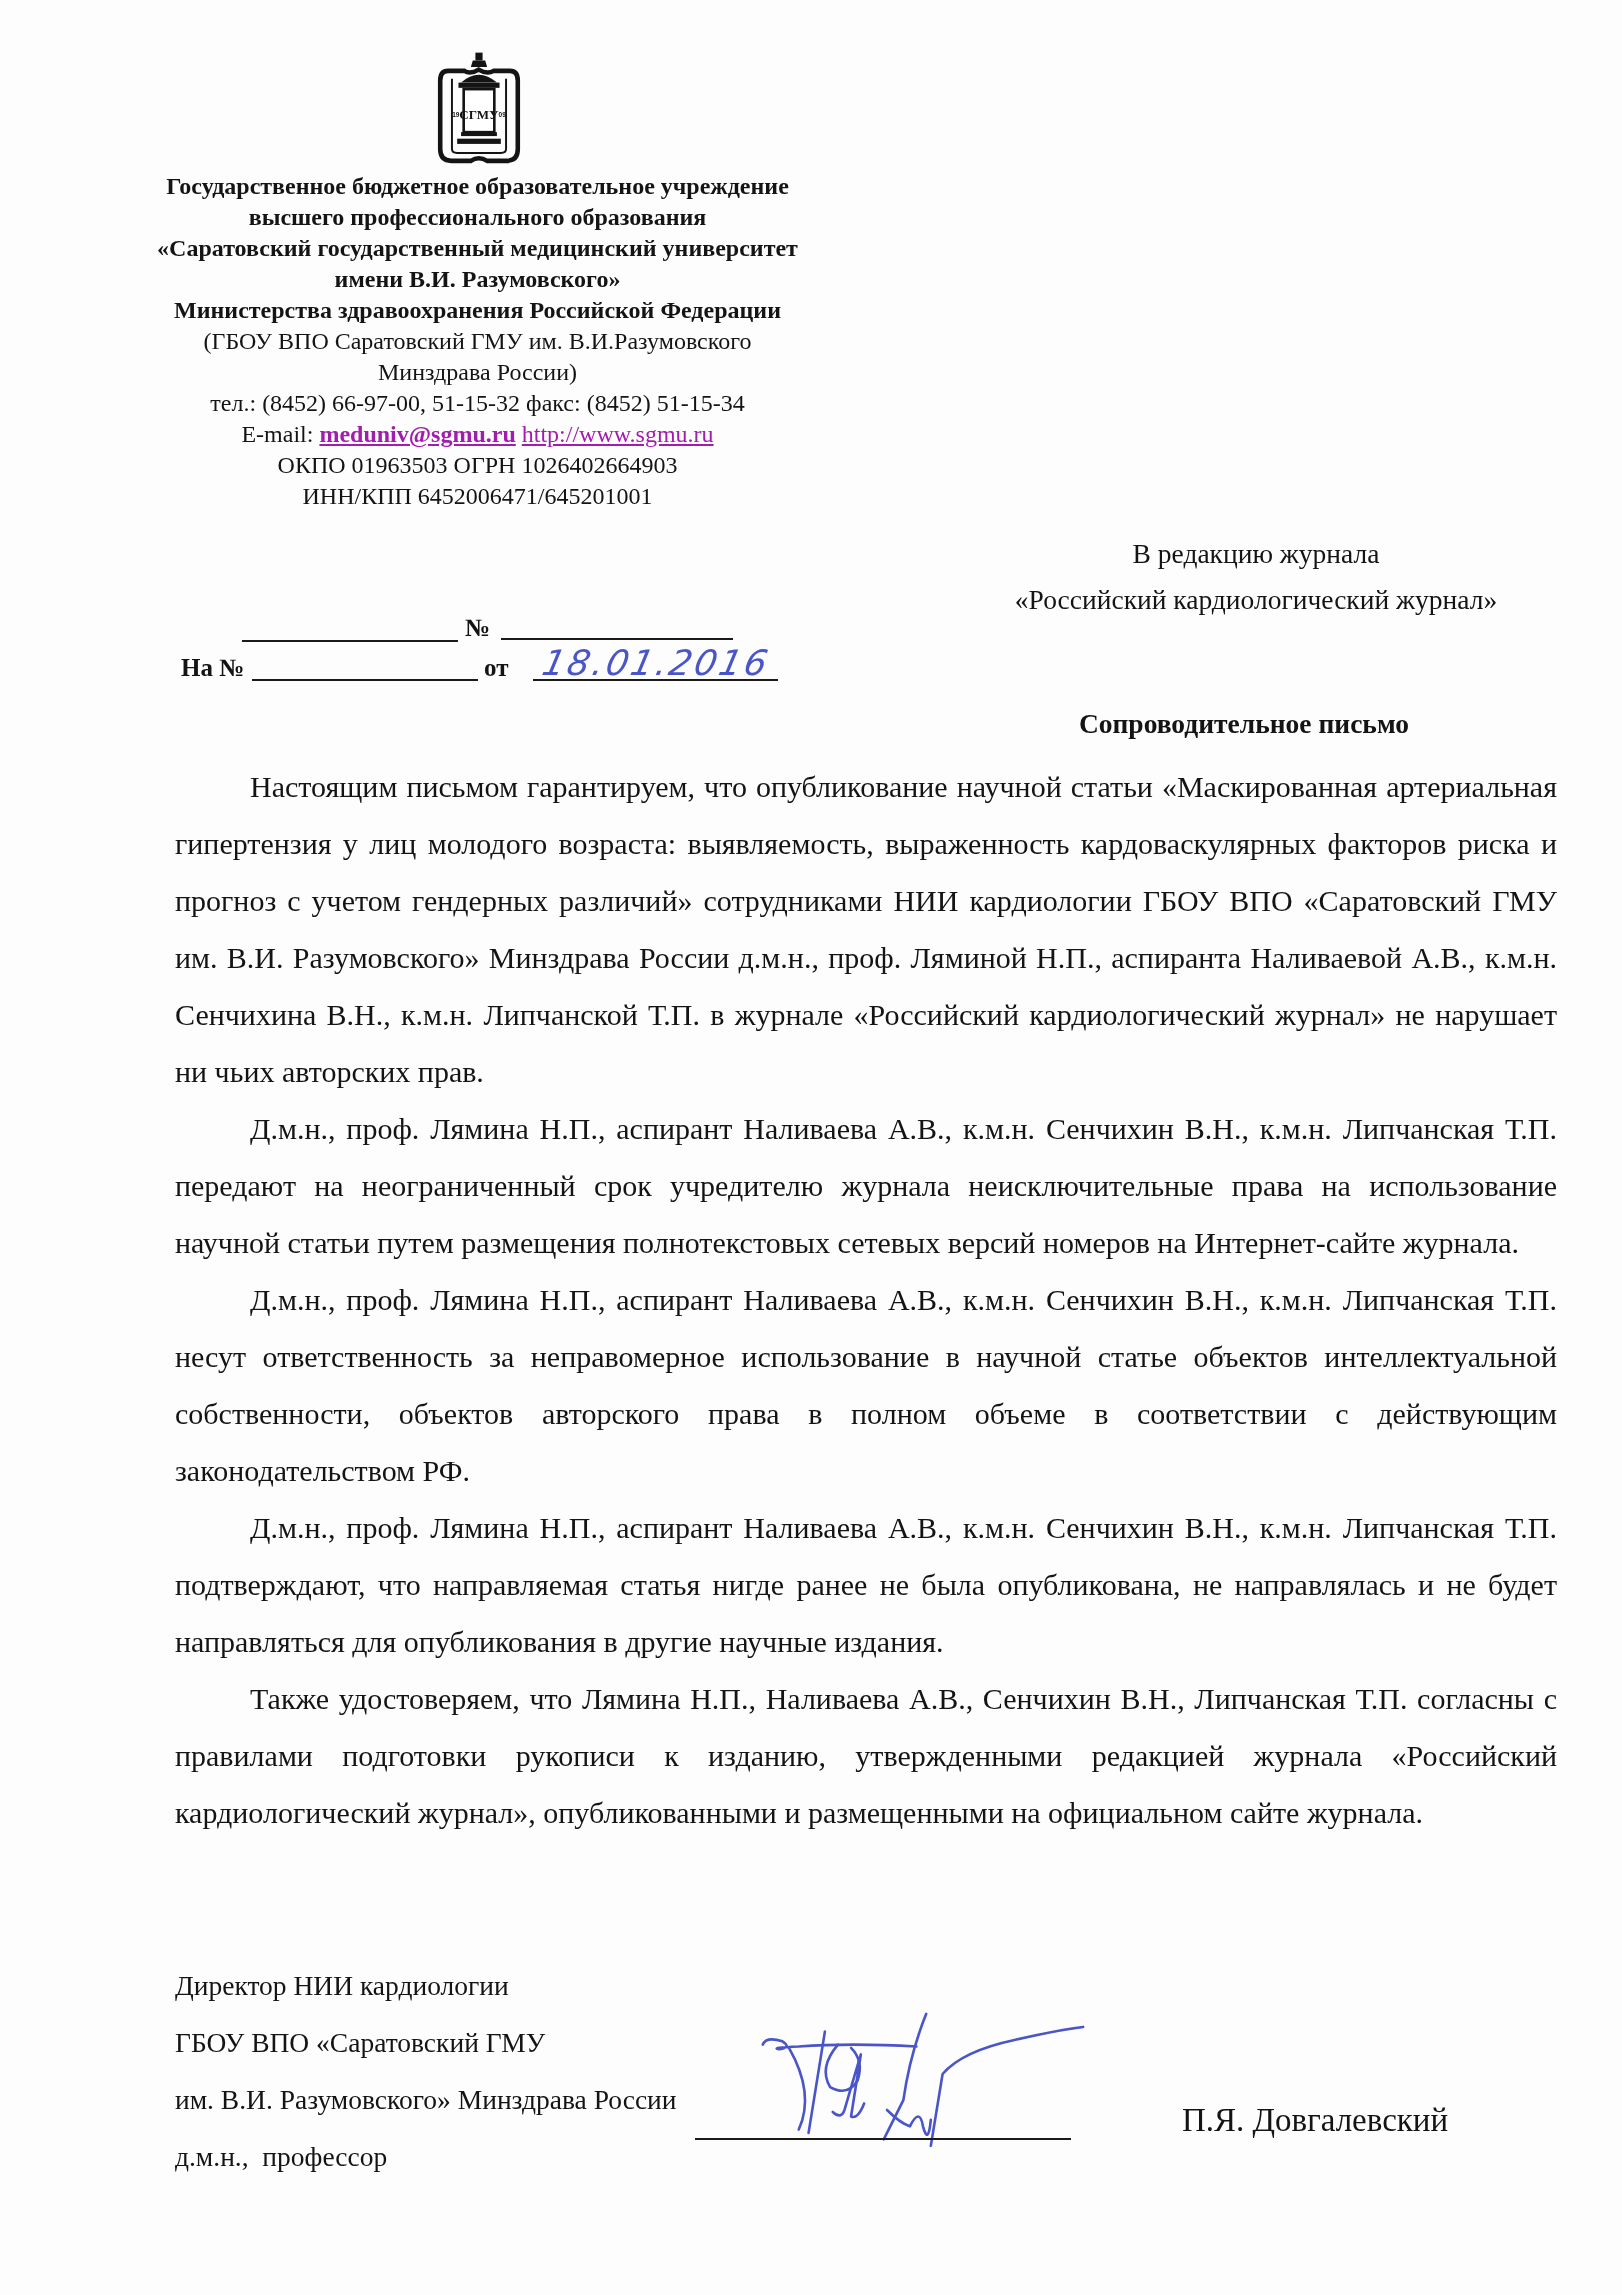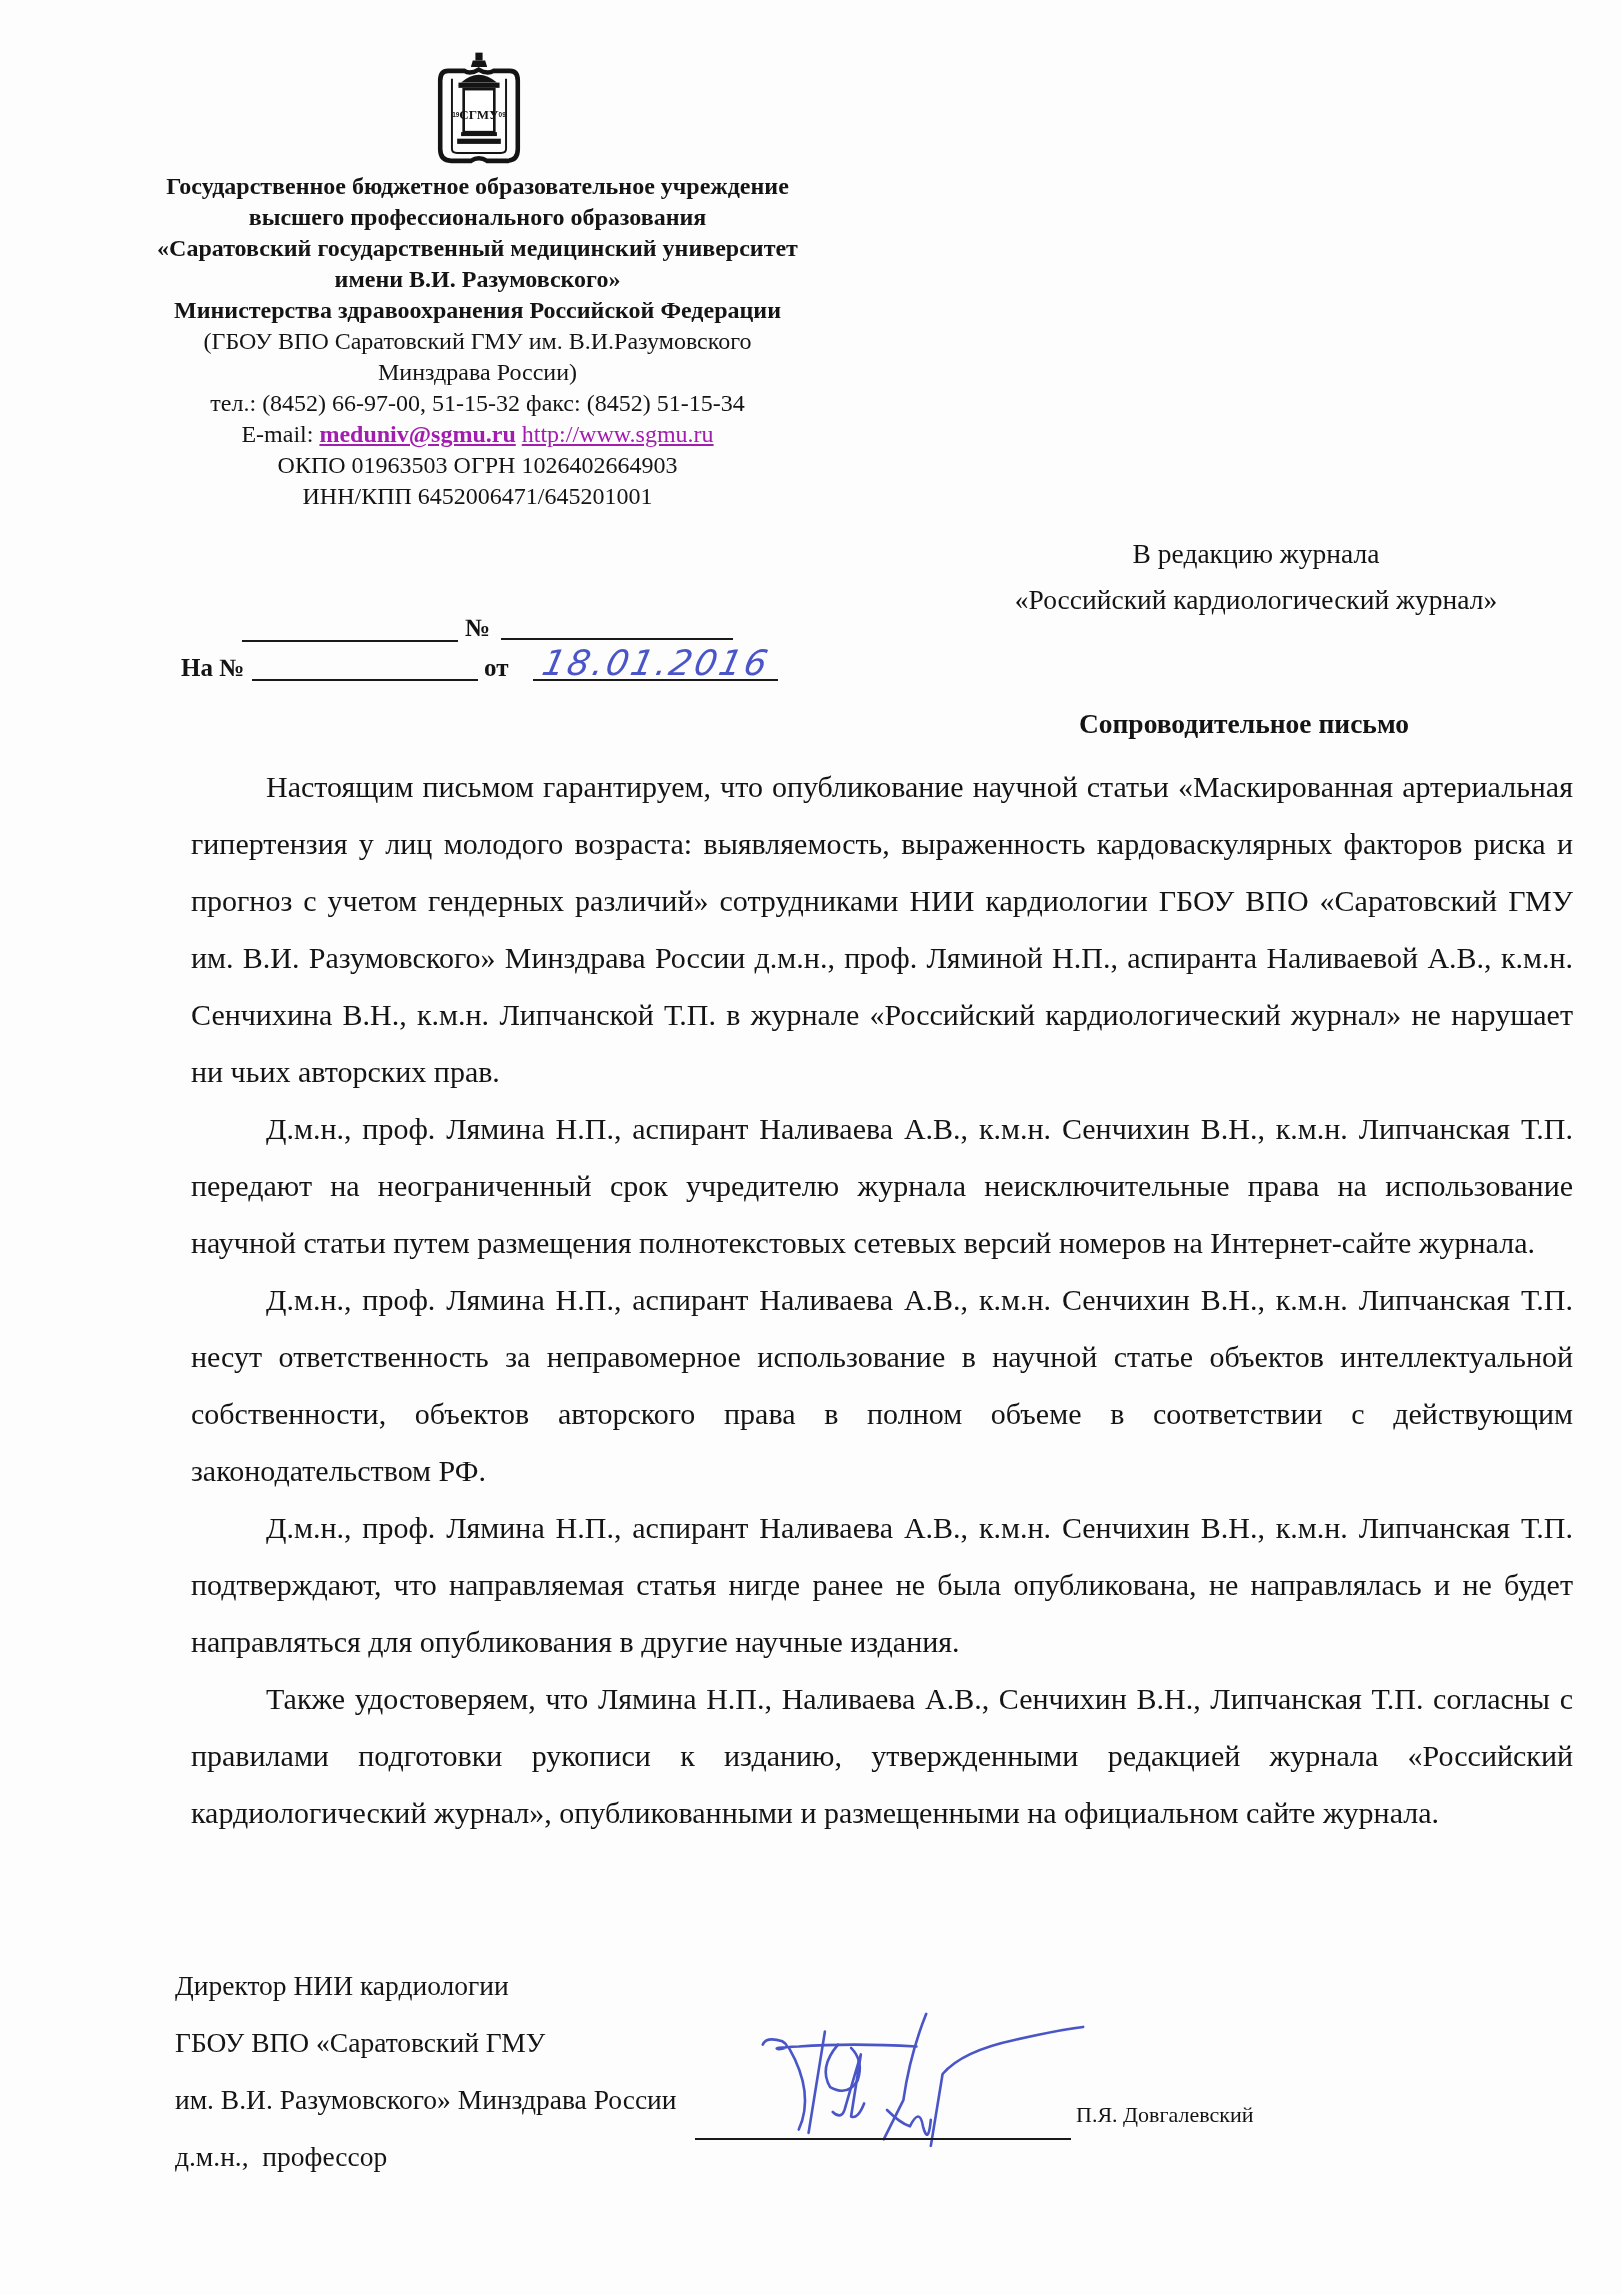--- a/index.html
+++ b/index.html
@@ -23,28 +23,28 @@
   .regline { position: absolute; font-size: 25px; font-weight: bold; }
   .blank { position: absolute; height: 0; border-bottom: 2px solid #1a1a1a; }
   .handdate { position: absolute; left: 543px; top: 643px; font-family: "DejaVu Sans", sans-serif;
               font-style: italic; font-size: 35px; letter-spacing: 2.6px; transform: skewX(-12deg); }
 
   
   .doc-title { position: absolute; left: 0; top: 708px; width: 1409px; text-align: right;
                font-size: 27.5px; font-weight: bold; }
 
   
-  .body { position: absolute; left: 175px; top: 758px; width: 1382px; font-size: 30px; line-height: 57px; margin-left: 16px; }
+  .body { position: absolute; left: 175px; top: 758px; width: 1382px; font-size: 30px; line-height: 57px; }
   .body p { margin: 0 0 0 0; text-indent: 75px; text-align: justify; }
   .body p + p { margin-top: 0; }
 
   
   .sig-left { position: absolute; left: 175px; top: 1957px; font-size: 27.5px; line-height: 57px; }
   .sig-line { position: absolute; left: 695px; top: 2138px; width: 376px; border-bottom: 2.6px solid #1a1a1a; }
-  .sig-name { position: absolute; left: 1076px; top: 2102px; font-size: 22px; }
+  .sig-name { position: absolute; left: 1182px; top: 2102px; font-size: 33px; }
   .signature { position: absolute; left: 753px; top: 1989px; width: 523px; height: 170px; }
 </style>
 </head>
 <body>
 
 <div class="page">
 
   <svg class="logo" viewBox="0 0 135 180">
     <path d="M20 30 Q8 30 8 45 L8 150 Q8 168 25 168 L55 168 Q67 160 80 168 L110 168 Q127 168 127 150 L127 45 Q127 30 115 30 L90 30 Q80 36 67 28 Q54 36 45 30 Z" fill="none" stroke="#141414" stroke-width="7"></path>
     <path d="M26 42 L26 150 Q26 156 34 156 L101 156 Q109 156 109 150 L109 42" fill="none" stroke="#141414" stroke-width="3"></path>

